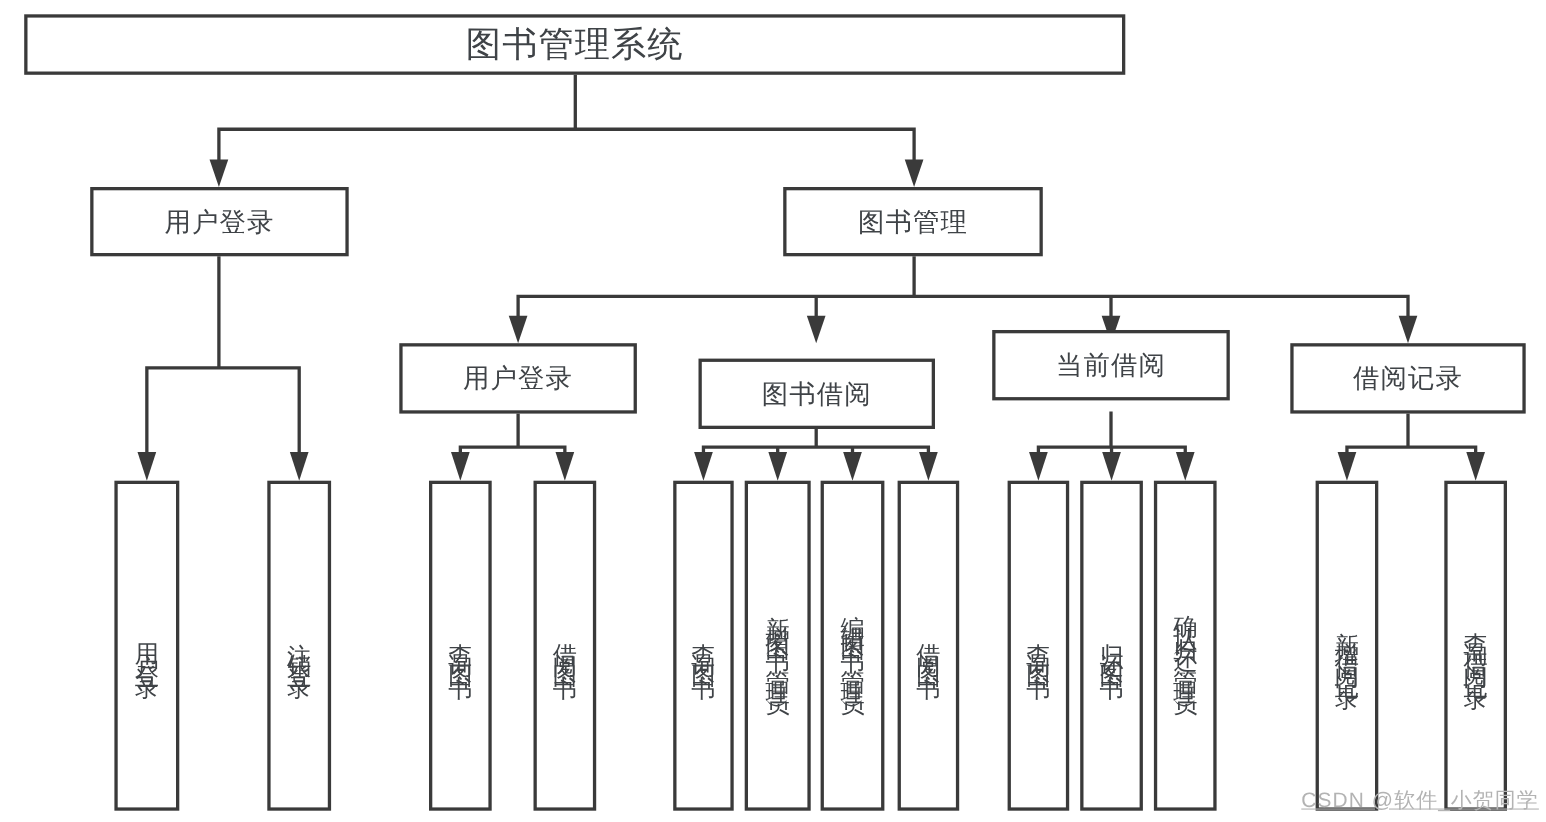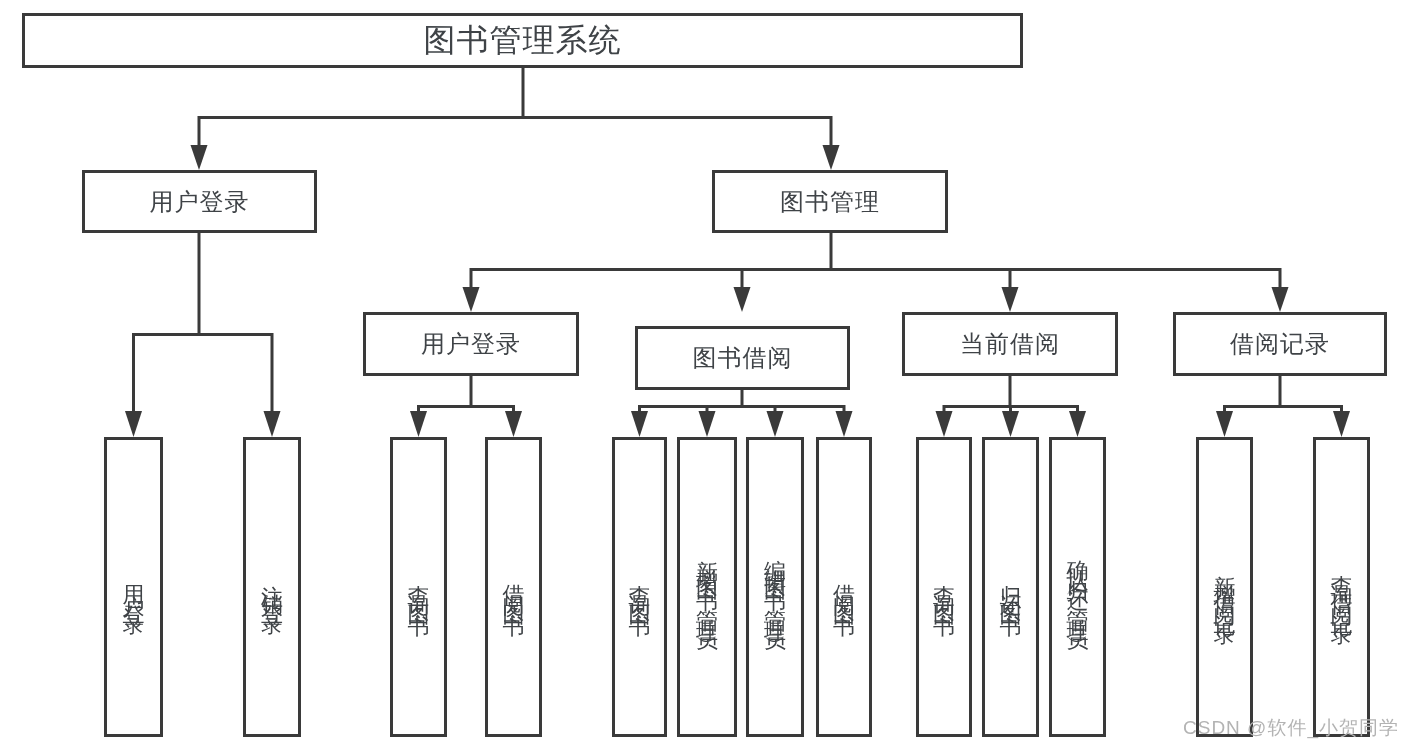--- a/index.html
+++ b/index.html
@@ -42,20 +42,21 @@
     white-space: nowrap;
   }
   .watermark {
     position: absolute;
     left: 1183px;
     top: 715px;
     font-size: 19px;
     color: #b3b3b3;
     letter-spacing: 1px;
     white-space: nowrap;
+    text-decoration: underline;
   }
 </style>
 </head>
 <body>
 
 <div class="canvas">
 
   <svg class="connectors" viewBox="0 0 1405 747" xmlns="http://www.w3.org/2000/svg">
 
     <g stroke="#3a3a3a" stroke-width="3" fill="#3a3a3a">
@@ -116,21 +117,21 @@
   <div class="node hnode" style="left:712px; top:170px; width:236px; height:63px;">
     <span>图书管理</span>
   </div>
 
   <div class="node hnode" style="left:363px; top:312px; width:216px; height:64px;">
     <span>用户登录</span>
   </div>
   <div class="node hnode" style="left:635px; top:326px; width:215px; height:64px;">
     <span>图书借阅</span>
   </div>
-  <div class="node hnode" style="left:902px; top:312px; width:216px; height:64px;">
+  <div class="node hnode" style="left:902px; top:300px; width:216px; height:64px;">
     <span>当前借阅</span>
   </div>
   <div class="node hnode" style="left:1173px; top:312px; width:214px; height:64px;text-align:right;">
     <span>借阅记录</span>
   </div>
 
   <div class="node leaf" style="left:104px; top:437px; width:59px; height:300px;">
     <span class="vtext">用户登录</span>
   </div>
   <div class="node leaf" style="left:243px; top:437px; width:58px; height:300px;">

